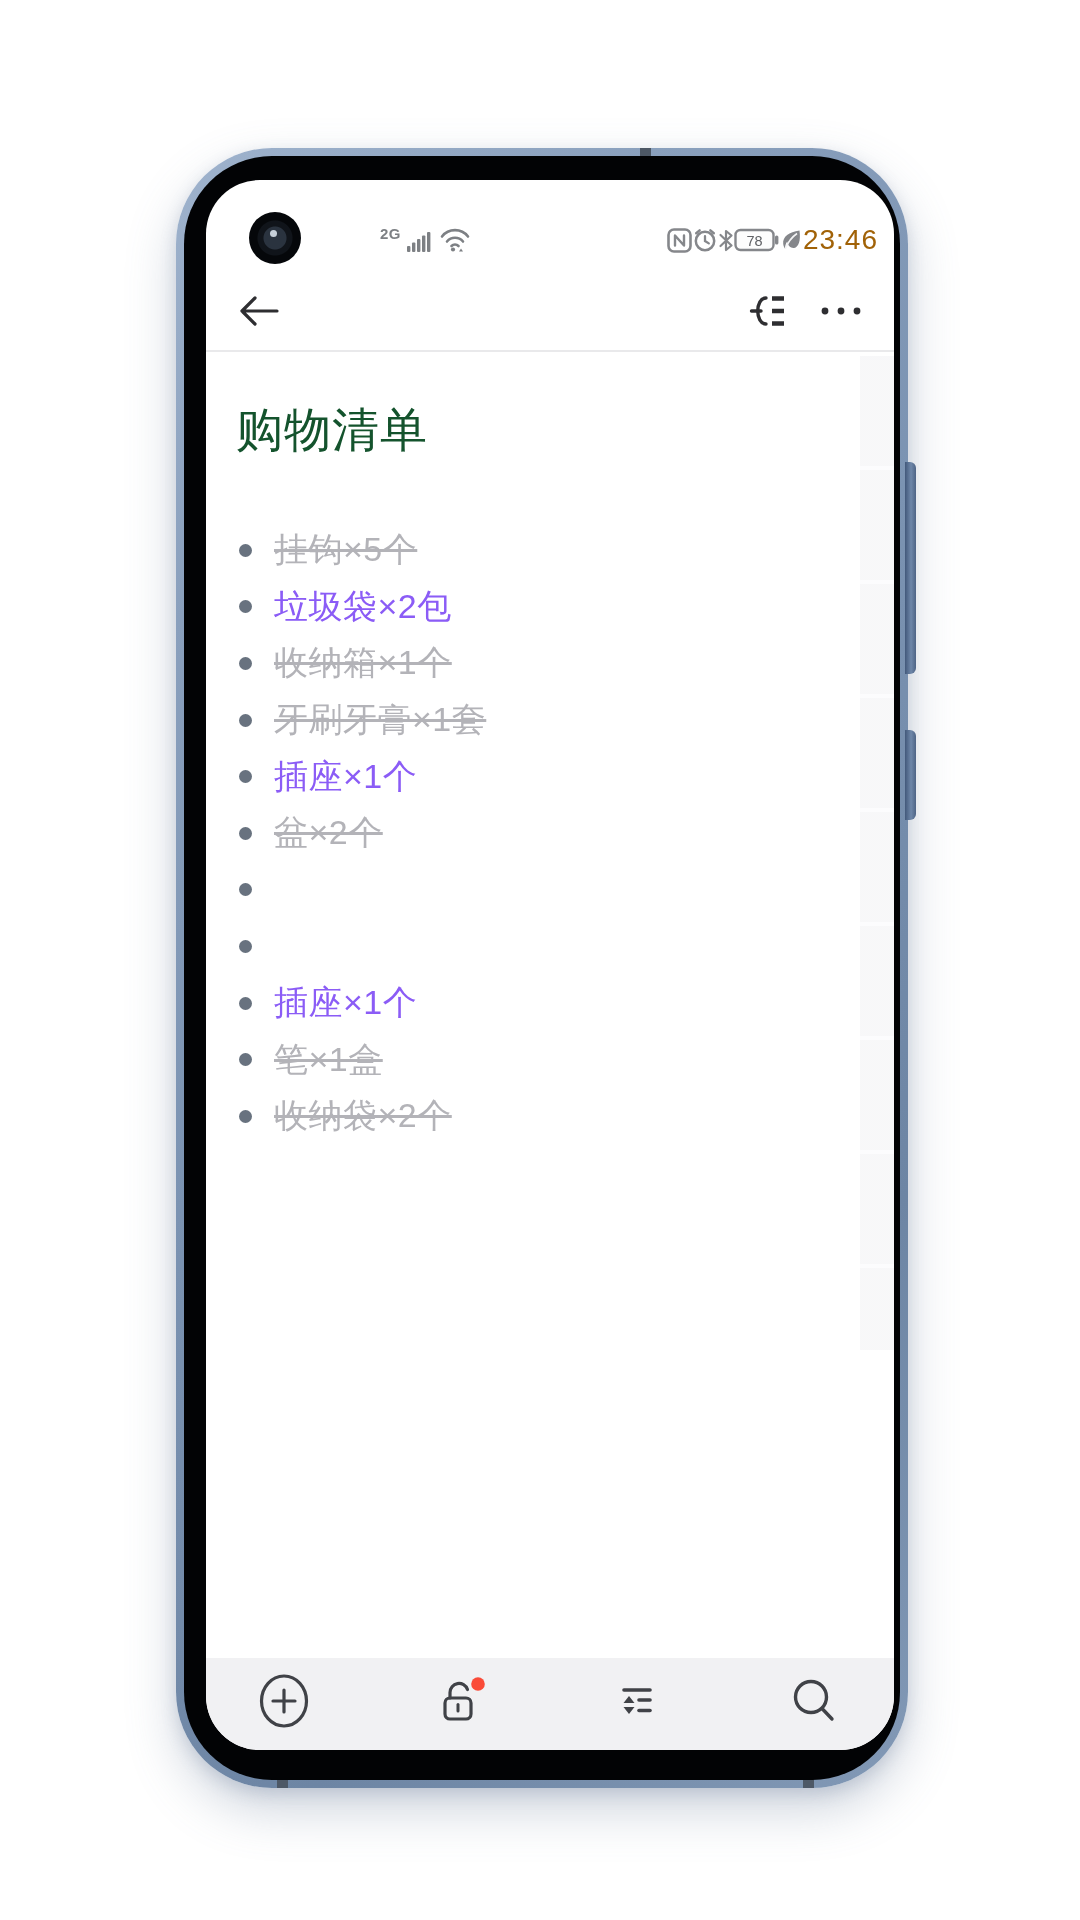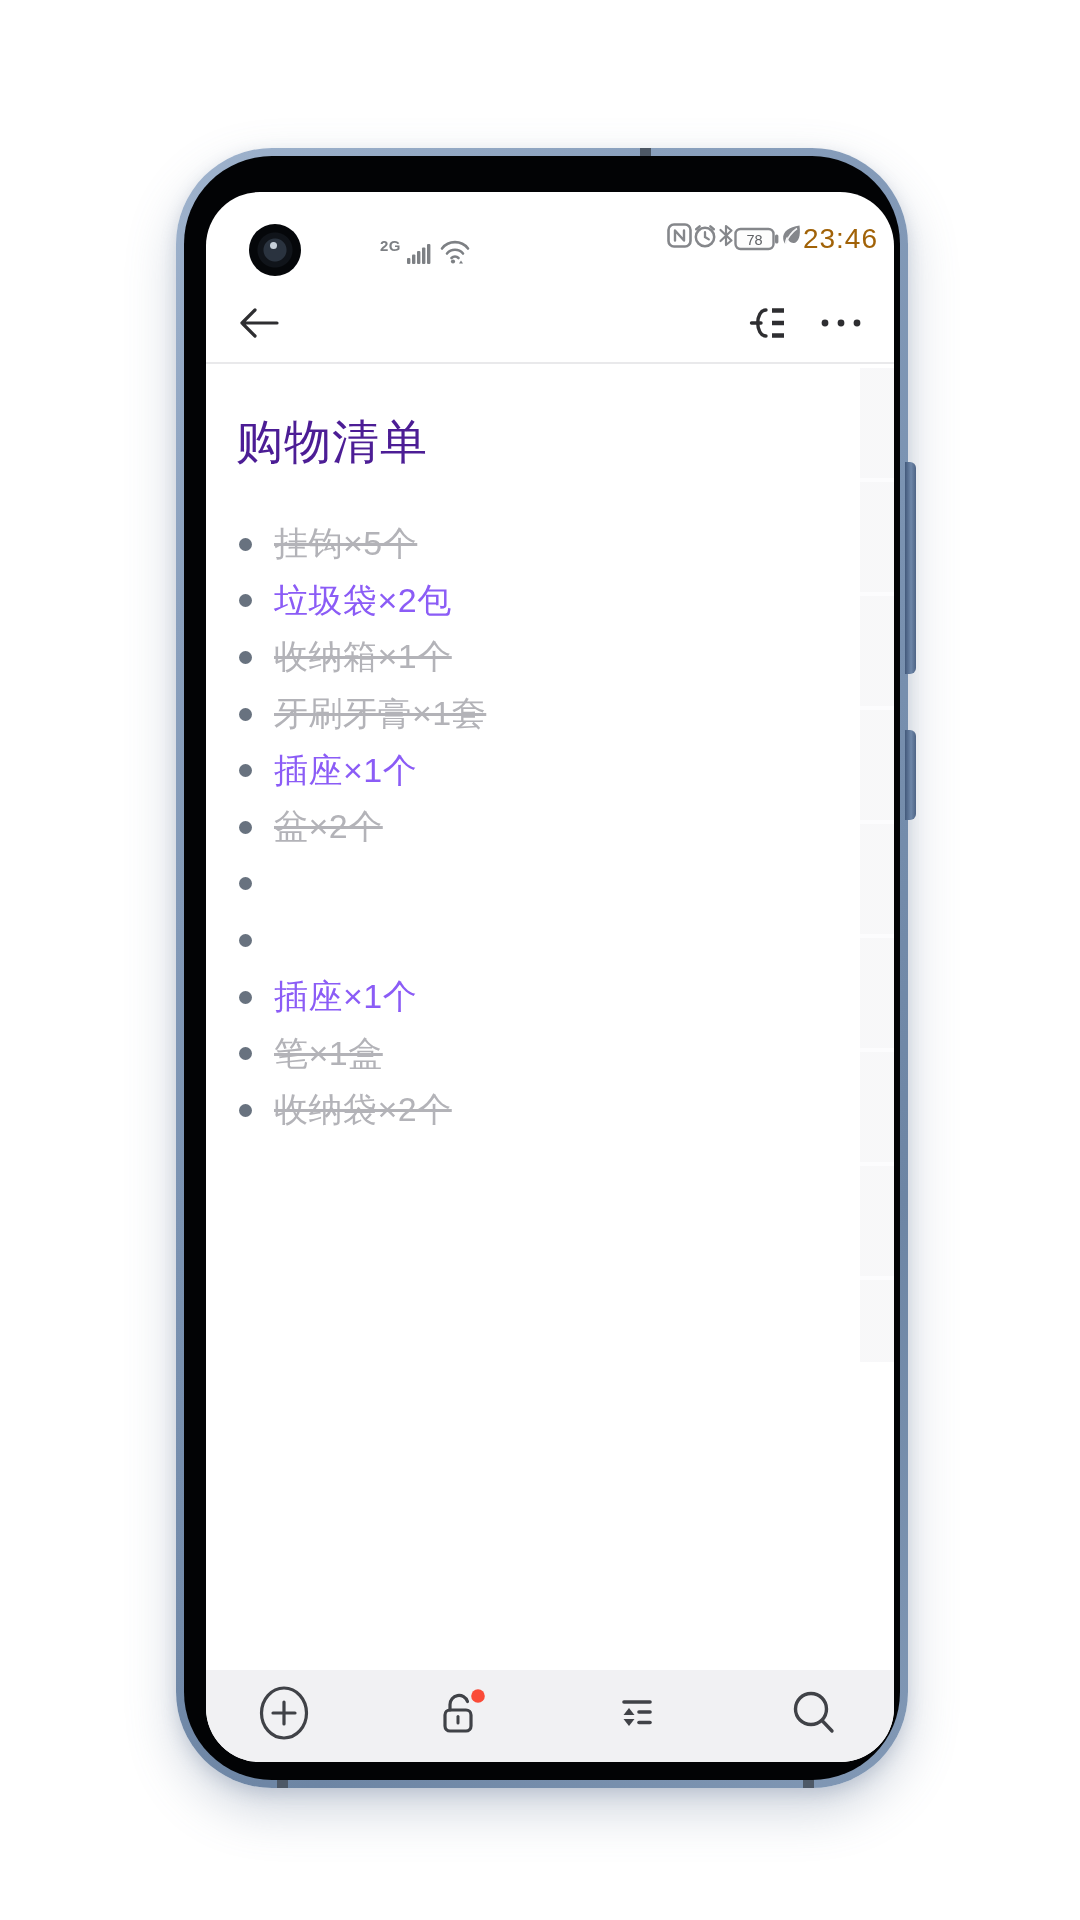--- a/index.html
+++ b/index.html
@@ -20,47 +20,47 @@
   .seam.top{left:464px;top:0;width:11px;height:22px;}
   .seam.bl{left:101px;bottom:0;width:11px;height:20px;}
   .seam.br{left:627px;bottom:0;width:11px;height:20px;}
   .speaker{position:absolute;left:304px;top:9px;width:122px;height:9px;border-radius:5px;
     background-color:#9db1ca;
     background-image:radial-gradient(circle,#0c0f14 1.7px,rgba(0,0,0,0) 2px);
     background-size:5.6px 9px;background-position:2px 50%;background-repeat:repeat-x;}
 
   
   .screen{position:absolute;left:22px;top:24px;width:688px;height:1570px;border-radius:54px;
-    background:#ffffff;overflow:hidden;margin-top:12px;}
+    background:#ffffff;overflow:hidden;}
   .camera{position:absolute;left:43px;top:32px;width:52px;height:52px;border-radius:50%;
     background:radial-gradient(circle at 50% 50%,#2a333f 0 11px,#10141a 12px 17px,#05070a 18px);}
   .camera::after{content:"";position:absolute;left:21px;top:18px;width:7px;height:7px;border-radius:50%;
     background:#cfd8e2;opacity:.95;}
 
   
   .status-left{position:absolute;left:174px;top:46px;display:flex;align-items:flex-end;gap:6px;color:#7d8084;}
   .net-label{font-size:15px;font-weight:bold;color:#7d8084;transform:translateY(-12px);letter-spacing:.5px;}
-  .status-right{position:absolute;right:16px;top:31px;display:flex;gap:0;color:#85878b;}
+  .status-right{position:absolute;right:16px;top:44px;display:flex;align-items:center;gap:0;color:#85878b;}
   .clock-text{font-size:28px;color:#a16207;letter-spacing:1px;}
   .battery-wrap{position:relative;display:flex;align-items:center;}
 
   
   .navbar{position:absolute;left:0;top:96px;width:100%;height:70px;display:flex;align-items:center;
     justify-content:space-between;padding:0 30px;box-sizing:border-box;}
   .nav-right{display:flex;align-items:center;gap:28px;}
   .nav-divider{position:absolute;left:0;top:170px;width:100%;height:2px;background:#e9e9eb;}
 
   
   .edge-strip{position:absolute;right:0;top:176px;width:34px;height:994px;opacity:.75;
     background:repeating-linear-gradient(to bottom,#f5f5f7 0 110px,#fbfbfd 110px 114px);}
 
   
   .note-title{position:absolute;left:30px;top:218px;font-size:47px;line-height:64px;
-    font-weight:500;color:#4c1d95;letter-spacing:1px;}
-  .note-list{position:absolute;left:0;top:324px;width:100%;margin:0;padding:0;list-style:none;}
+    font-weight:500;color:#14532d;letter-spacing:1px;}
+  .note-list{position:absolute;left:0;top:342px;width:100%;margin:0;padding:0;list-style:none;}
   .note-list li{height:56.6px;display:flex;align-items:center;}
   .bullet{width:13px;height:13px;border-radius:50%;background:#68727f;margin-left:33px;flex:0 0 auto;}
   .item-text{margin-left:22px;font-size:34px;color:#8b5cf6;letter-spacing:.5px;}
   li.done .item-text{color:#b3b3b8;text-decoration:line-through;text-decoration-thickness:2.5px;}
 
   
   .toolbar{position:absolute;left:0;bottom:0;width:100%;height:92px;background:#f1f1f3;
     display:flex;align-items:center;justify-content:space-between;
     padding:0 52px 6px 50px;box-sizing:border-box;}
   .tool-btn{position:relative;display:flex;align-items:center;justify-content:center;width:56px;height:60px;}

